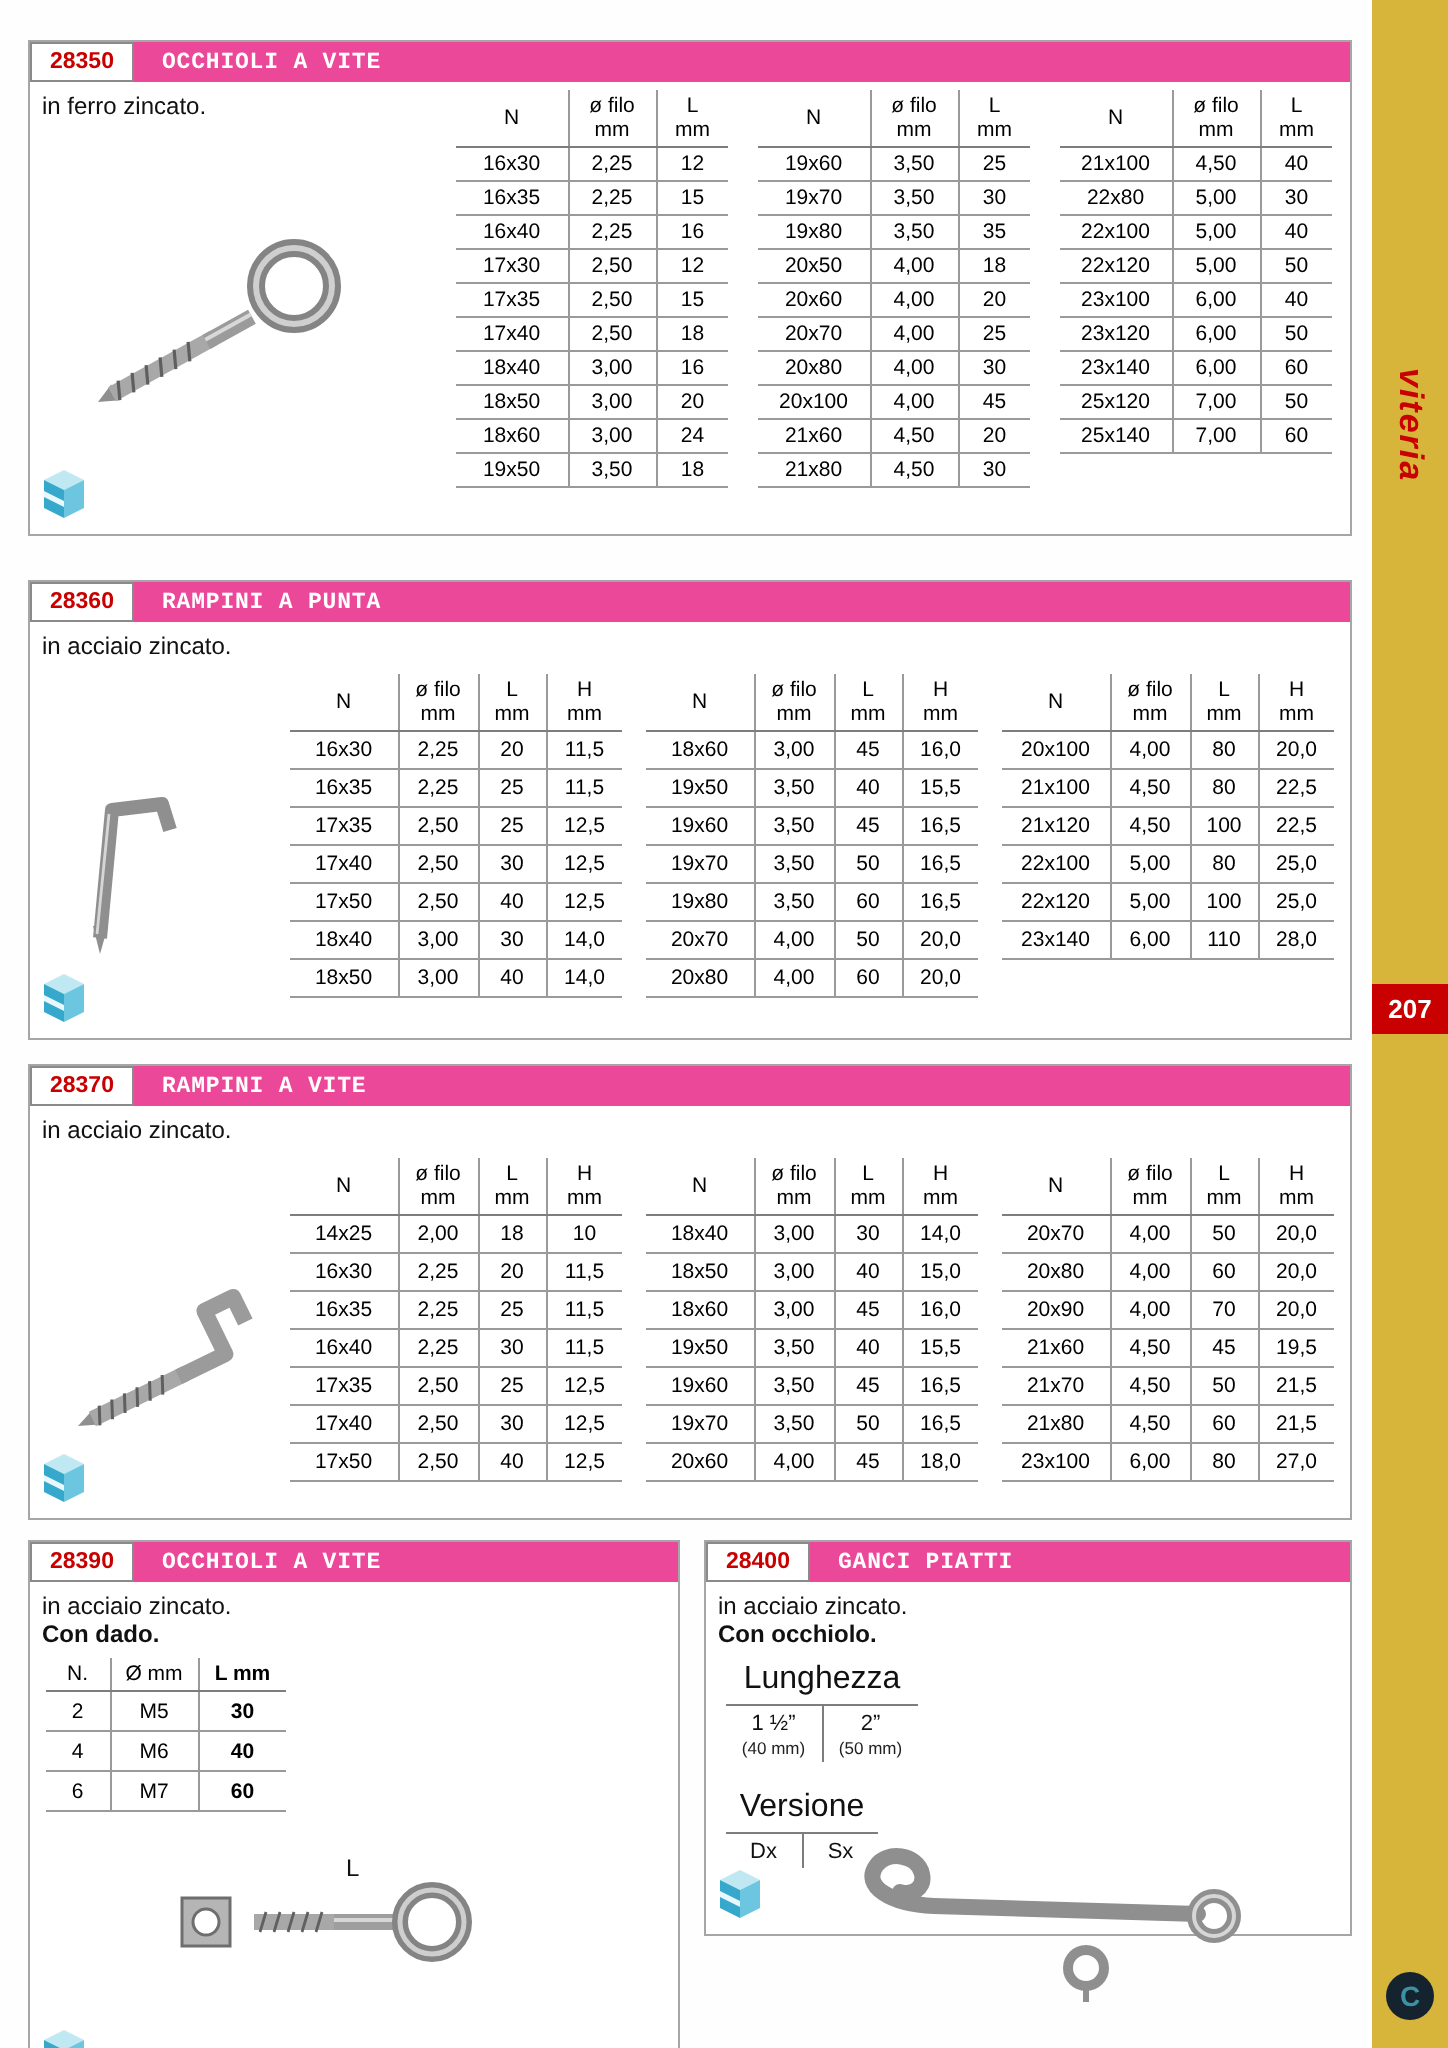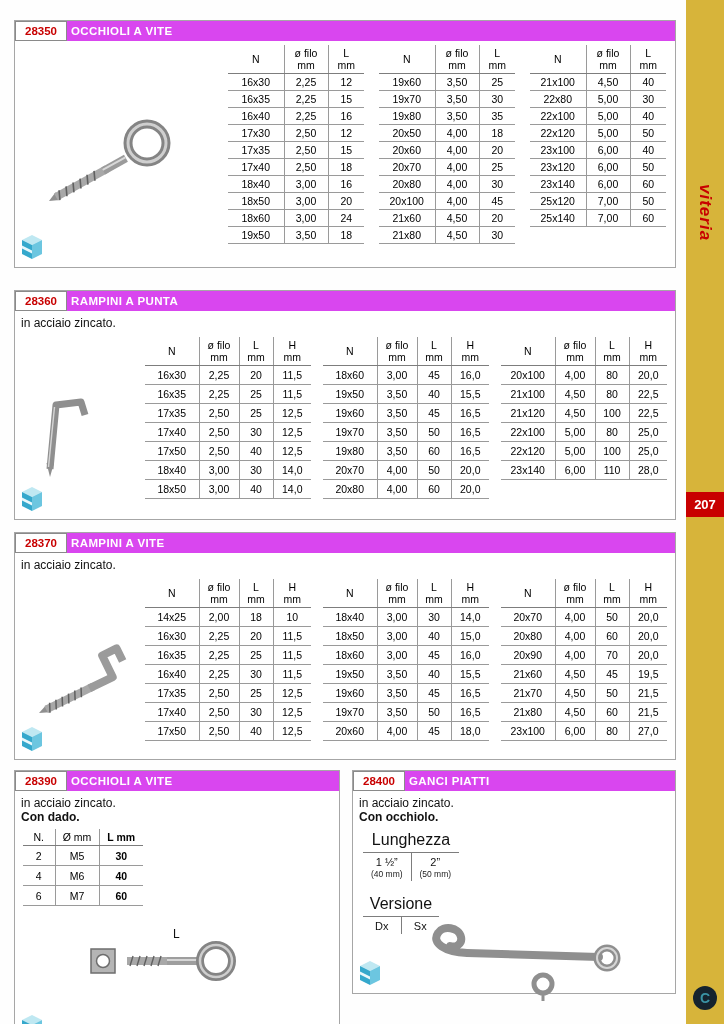--- a/index.html
+++ b/index.html
@@ -12,25 +12,25 @@
   .sidebar-label { position:absolute; top:184px; right:9px; writing-mode:vertical-rl;
                    color:#c80000; font-weight:bold; font-style:italic; font-size:17px; letter-spacing:1px; }
   .page-number { position:absolute; top:492px; right:0; width:38px; height:25px; background:#c80000;
                  color:#fff; font-weight:bold; font-size:13px; display:flex; align-items:center; justify-content:center; }
   .logo-mark { position:absolute; bottom:14px; right:7px; width:24px; height:24px; border-radius:50%;
                background:#15232e; color:#3a93a5; font-weight:bold; font-size:14px;
                display:flex; align-items:center; justify-content:center; }
 
   
   .sec { position:absolute; border:1px solid #a6a6a6; background:#fff; }
-  .sec-header { display:flex; height:20px; background:#d946ef; align-items:stretch;text-align:right; }
+  .sec-header { display:flex; height:20px; background:#ec4899; align-items:stretch;text-align:right; }
   .code { background:#fff; border:1px solid #8a8a8a; color:#c80000; font-weight:bold; font-size:11.5px;
           display:flex; align-items:center; padding:0 9px; }
   .title { color:#fff; font-weight:bold; font-size:11.5px; display:flex; align-items:center;
-           padding-left:4px; letter-spacing:.4px; }
+           padding-left:14px; letter-spacing:.4px;font-family:Liberation Mono, monospace; }
   .desc  { font-size:12px; margin:5px 0 0 6px; }
   .desc-b{ font-size:12px; font-weight:bold; margin:0 0 0 6px; }
 
   .art { position:absolute; }
   .tables { position:absolute; display:flex; align-items:flex-start; }
   .pkg { position:absolute; left:5px; bottom:6px; width:24px; height:28px; }
 
   table { border-collapse:collapse; font-size:10.5px; color:#000; }
   th { font-weight:normal; text-align:center; vertical-align:middle; padding:2px 3px;
        line-height:1.15; border-bottom:1px solid #7d7d7d; white-space:nowrap; }
@@ -68,20 +68,21 @@
 </head>
 <body>
 
 <div class="page">
 
   <section class="sec" style="top:20px;left:14px;width:662px;height:248px">
     <div class="sec-header">
       <div class="code">28350</div>
       <div class="title">OCCHIOLI A VITE</div>
     </div>
+    <div class="desc">in ferro zincato.</div>
     <div class="art" style="left:26px;top:92px;width:140px;height:95px">
       <svg width="140" height="95" viewBox="0 0 140 95">
         <circle cx="106" cy="30" r="19" fill="none" stroke="#848484" stroke-width="9"></circle>
         <circle cx="106" cy="30" r="19" fill="none" stroke="#cfcfcf" stroke-width="3"></circle>
         <g transform="translate(8,88) rotate(-29)">
           <polygon points="0,0 10,-4.5 10,4.5" fill="#8f8f8f"></polygon>
           <rect x="8" y="-4" width="58" height="8" fill="#a8a8a8"></rect>
           <g stroke="#5f5f5f" stroke-width="1.6">
             <line x1="14" y1="-4.5" x2="10" y2="4.5"></line>
               <line x1="22" y1="-4.5" x2="18" y2="4.5"></line>
@@ -720,21 +721,21 @@
     <div class="pkg">
       <svg width="24" height="28" viewBox="0 0 24 28">
         <polygon points="2,7 12,2 22,7 12,12" fill="#bfe8f2"></polygon>
         <polygon points="2,7 12,12 12,26 2,21" fill="#35a8cc"></polygon>
         <polygon points="12,12 22,7 22,21 12,26" fill="#6cc6e0"></polygon>
         <polygon points="2,12.5 12,17.5 12,20.5 2,15.5" fill="#e8f7fb"></polygon>
       </svg>
     </div>
   </section>
 
-  <section class="sec" style="top:770px;left:352px;width:324px;height:224px">
+  <section class="sec" style="top:770px;left:352px;width:324px;height:198px">
     <div class="sec-header">
       <div class="code">28400</div>
       <div class="title">GANCI PIATTI</div>
     </div>
     <div class="desc">in acciaio zincato.</div>
     <div class="desc-b">Con occhiolo.</div>
 
     <div class="opt-block" style="left:10px;top:58px;width:96px">
       <div class="opt-title">Lunghezza</div>
       <div class="opt-row">

